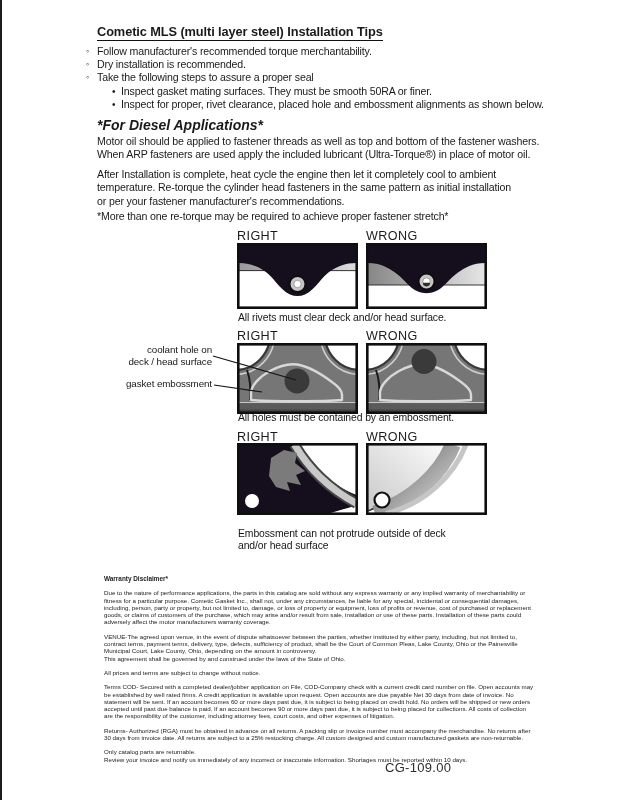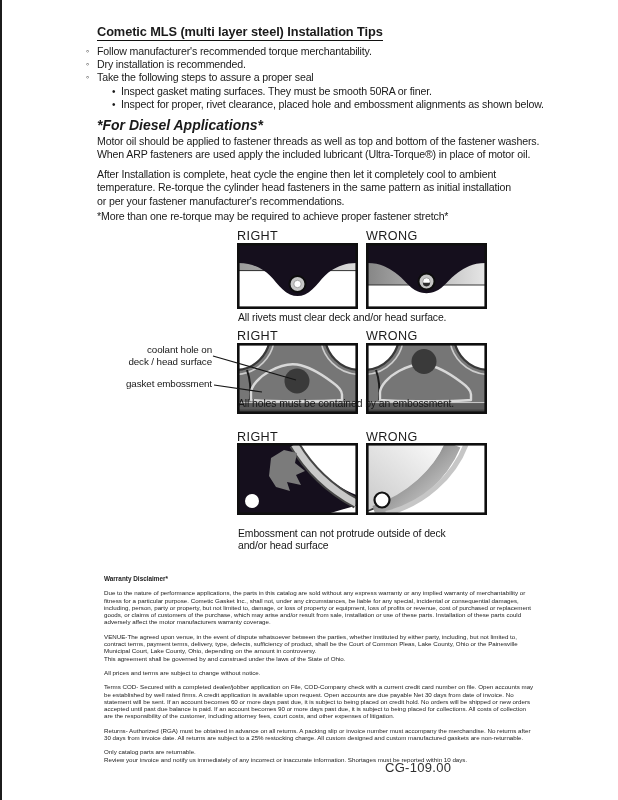--- a/index.html
+++ b/index.html
@@ -20,21 +20,21 @@
   .dlabel{position:absolute;width:121px;text-align:left;font-size:12.6px;letter-spacing:0.4px;color:#1b1b1b;}
   .r1{left:237px;top:229px}.w1{left:366px;top:229px}
   .r2{left:237px;top:329px}.w2{left:366px;top:329px}
   .r3{left:237px;top:430px}.w3{left:366px;top:430px}
   .dbox{position:absolute;display:block;}
   .b1r{left:237px;top:243px}.b1w{left:366px;top:243px}
   .b2r{left:237px;top:343px}.b2w{left:366px;top:343px}
   .b3r{left:237px;top:443px}.b3w{left:366px;top:443px}
   .cap{position:absolute;left:238px;font-size:10.4px;letter-spacing:-0.1px;color:#161616;
        white-space:pre-line;line-height:11.5px;}
-  .c1{top:312px}.c2{top:398px}.c3{top:528px}
+  .c1{top:312px}.c2{top:412px}.c3{top:528px}
   .slabel{position:absolute;left:90px;width:122px;text-align:right;font-size:9.8px;line-height:12px;
           letter-spacing:-0.1px;white-space:pre-line;color:#161616;}
   .sA{top:344px}.sB{top:378px}
   .leader{position:absolute;left:212px;top:348px;}
   .warranty{position:absolute;left:104px;top:575px;width:432px;font-size:6.2px;line-height:7.3px;color:#222;}
   .wh{font-weight:bold;font-size:6.4px;margin:0 0 7px 0;}
   .wp{margin:0 0 7px 0;white-space:pre-line;}
   .footer{position:absolute;left:385px;top:760px;font-size:13px;letter-spacing:0.3px;color:#2e2e2e;}
 </style>
 </head>

